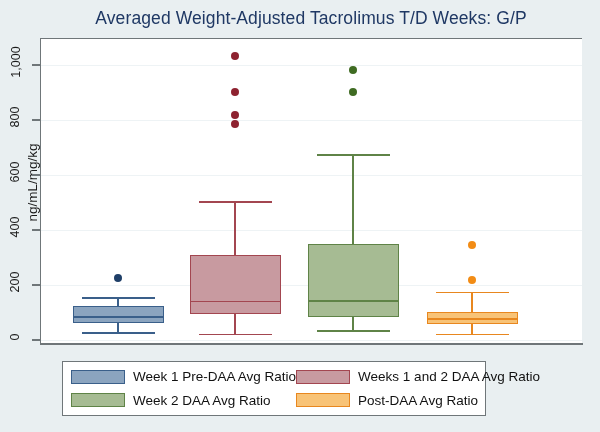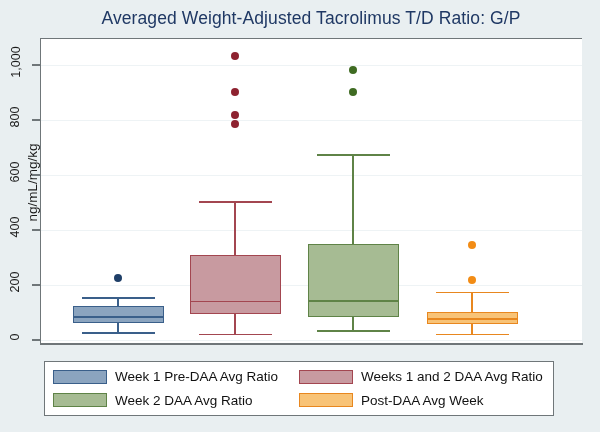--- a/index.html
+++ b/index.html
@@ -83,22 +83,22 @@
   .median{position:absolute;height:1.5px;}
   .whisker-line{position:absolute;width:1.5px;}
   .cap{position:absolute;height:1.5px;}
   .outlier{
     position:absolute;
     width:8px;height:8px;border-radius:50%;
   }
   
   #legend{
     position:absolute;
-    left:44px;top:361px;
-    width:510px;height:55px;
+    left:62px;top:361px;
+    width:424px;height:55px;
     background:#ffffff;
     border:1.6px solid #6f7679;
     box-sizing:border-box;
     display:grid;
     grid-template-columns:1fr 1fr;
     grid-template-rows:1fr 1fr;
     align-items:center;
     padding:3px 8px;
     text-align:center;
   }
@@ -112,21 +112,21 @@
     border-width:1.3px;border-style:solid;
     box-sizing:border-box;
     flex:0 0 auto;
   }
 </style>
 </head>
 <body>
 
 <div id="figure">
 
-  <div id="chart-title">Averaged Weight-Adjusted Tacrolimus T/D Ratio: G/P</div>
+  <div id="chart-title">Averaged Weight-Adjusted Tacrolimus T/D Weeks: G/P</div>
 
   <div id="yaxis-title">ng/mL/mg/kg</div>
 
   <div id="plot-area">
     <div id="gridlines">
         <div class="gridline" style="top: 301px;"></div>
         <div class="gridline" style="top: 246px;"></div>
         <div class="gridline" style="top: 191px;"></div>
         <div class="gridline" style="top: 136px;"></div>
         <div class="gridline" style="top: 81px;"></div>
@@ -201,17 +201,17 @@
     <div class="legend-entry">
       <span class="legend-swatch" style="background: rgb(200, 154, 160); border-color: rgb(163, 70, 80);"></span>
       <span>Weeks 1 and 2 DAA Avg Ratio</span>
     </div>
     <div class="legend-entry">
       <span class="legend-swatch" style="background: rgb(166, 187, 147); border-color: rgb(95, 131, 71);"></span>
       <span>Week 2 DAA Avg Ratio</span>
     </div>
     <div class="legend-entry">
       <span class="legend-swatch" style="background: rgb(248, 195, 119); border-color: rgb(232, 135, 31);"></span>
-      <span>Post-DAA Avg Week</span>
+      <span>Post-DAA Avg Ratio</span>
     </div>
   </div>
 
 </div>
 
 </body></html>

